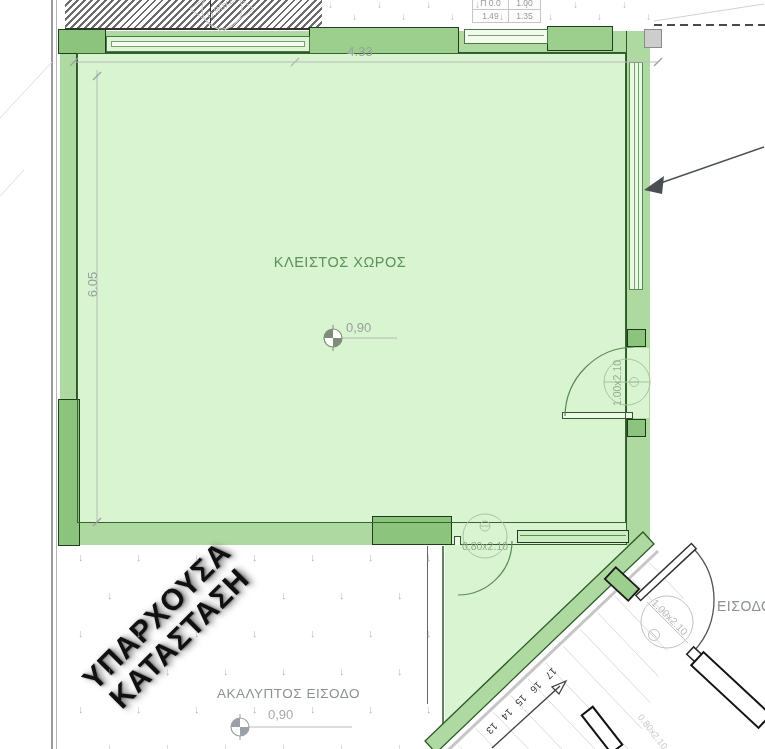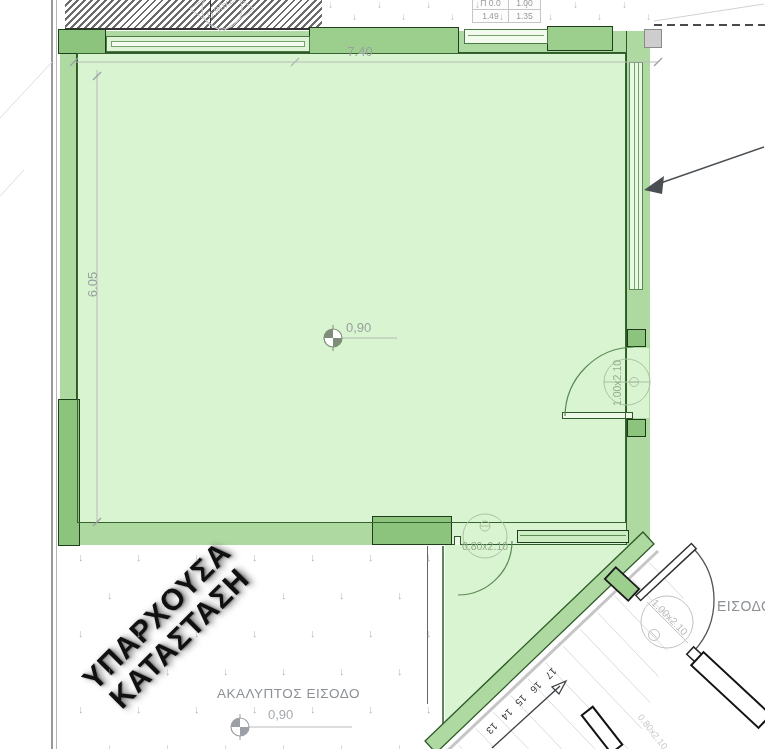--- a/index.html
+++ b/index.html
@@ -191,21 +191,22 @@
     </g>
   </svg>
 
   <div class="abs sched" style="left:473px;top:-3px;">
     <div>Π 0.0</div>
     <div>1.00</div>
     <div>1.49</div>
     <div>1.35</div>
   </div>
 
-  <div class="txt dim center" style="left:325px;top:44px;width:70px;">7.40</div>
+  <div class="txt lbl-green center" style="left:240px;top:254px;width:200px;">ΚΛΕΙΣΤΟΣ ΧΩΡΟΣ</div>
+  <div class="txt dim center" style="left:325px;top:44px;width:70px;">4.33</div>
   <div class="txt dim center" style="left:62px;top:277px;width:60px;transform:rotate(-90deg);">6.05</div>
   <div class="txt dim" style="left:346px;top:320px;">0,90</div>
   <div class="txt" style="left:268px;top:707px;color:#a5a9ad;font-size:13px;">0,90</div>
   <div class="txt lbl-grey center" style="left:196px;top:686px;width:185px;">ΑΚΑΛΥΠΤΟΣ ΕΙΣΟΔΟ</div>
   <div class="txt lbl-grey" style="left:717px;top:598px;font-size:14px;">ΕΙΣΟΔΟ</div>
 
   <div class="txt tag-green center" style="left:585px;top:377px;width:64px;transform:rotate(-90deg);">1.00x2.10</div>
   <div class="txt tag-green center" style="left:447px;top:540px;width:76px;">0.80x2.10</div>
   <div class="txt tag-grey center" style="left:632px;top:611px;width:76px;transform:rotate(45deg);">1.00x2.10</div>
   <div class="txt" style="left:186px;top:-2px;width:80px;text-align:center;font-size:10px;color:#bfbfbf;transform:rotate(-35deg);">0.90x2.10</div>

